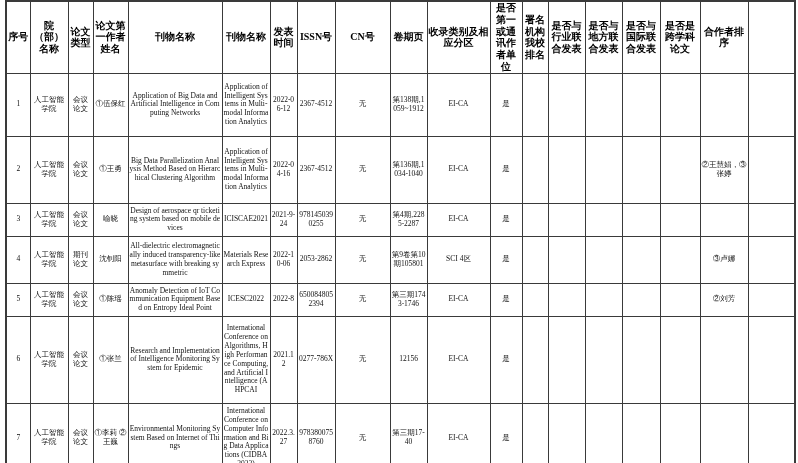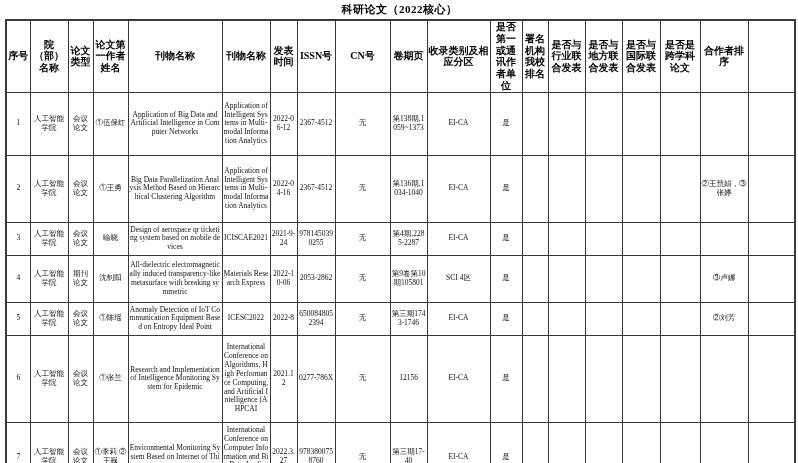--- a/index.html
+++ b/index.html
@@ -37,21 +37,20 @@
   table.paper-table tbody tr:nth-child(4){height:47px;}
   table.paper-table tbody tr:nth-child(5){height:33px;}
   table.paper-table tbody tr:nth-child(6){height:87px;}
   table.paper-table tbody tr:nth-child(7){height:70px;}
 </style>
 </head>
 <body>
 
 <div class="page">
 
-  <div class="doc-title">科研论文（2022核心）</div>
 
   <table class="paper-table">
     <colgroup>
       <col style="width:24px">
         <col style="width:38px">
         <col style="width:25px">
       <col style="width:35px">
         <col style="width:94px">
         <col style="width:48px">
       <col style="width:27px">
@@ -90,26 +89,26 @@
           <th>合作者排序</th>
           <th></th>
         </tr>
     </thead>
     <tbody>
         <tr>
           <td>1</td>
           <td>人工智能学院</td>
           <td>会议论文</td>
           <td>①伍保红</td>
-          <td>Application of Big Data and Artificial Intelligence in Computer Networks</td>
+          <td>Application of Big Data and Artificial Intelligence in Computing Networks</td>
           <td>Application of Intelligent Systems in Multi-modal Information Analytics</td>
           <td>2022-06-12</td>
           <td>2367-4512</td>
           <td>无</td>
-          <td>第138期,1059~1373</td>
+          <td>第138期,1059~1912</td>
           <td>EI-CA</td>
           <td>是</td>
           <td></td>
           <td></td>
           <td></td>
           <td></td>
           <td></td>
           <td></td>
           <td></td>
         </tr>

